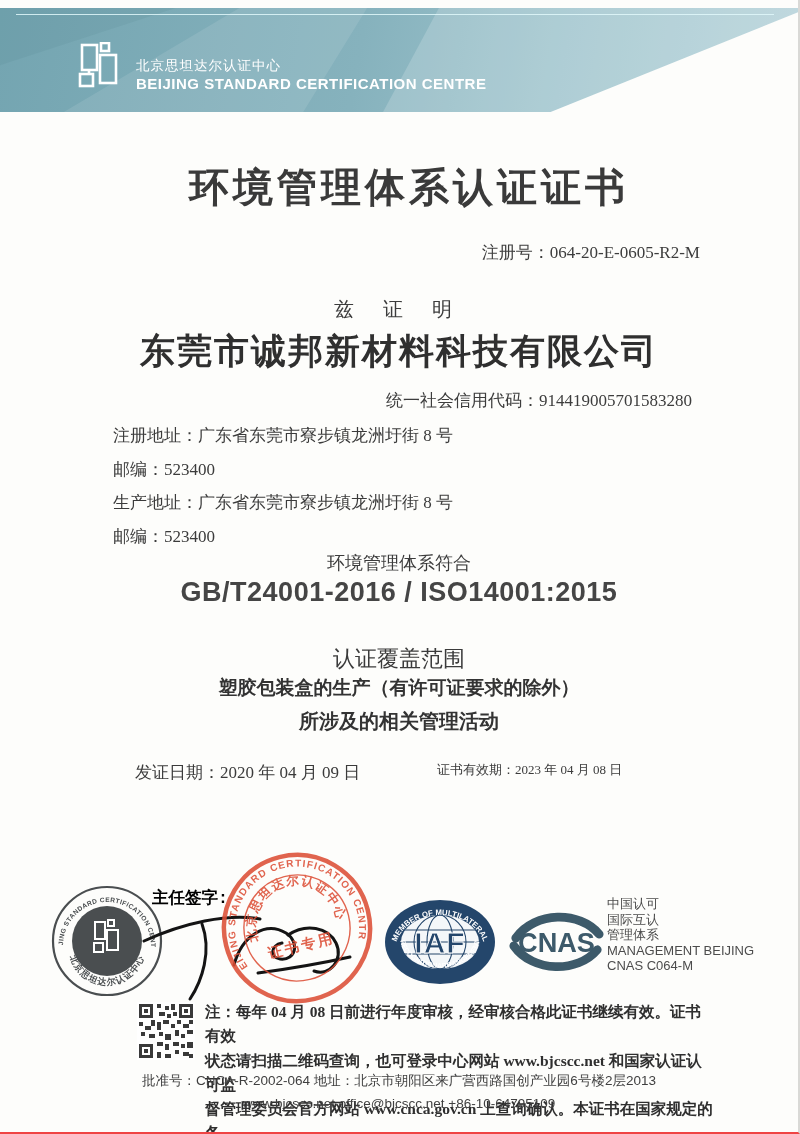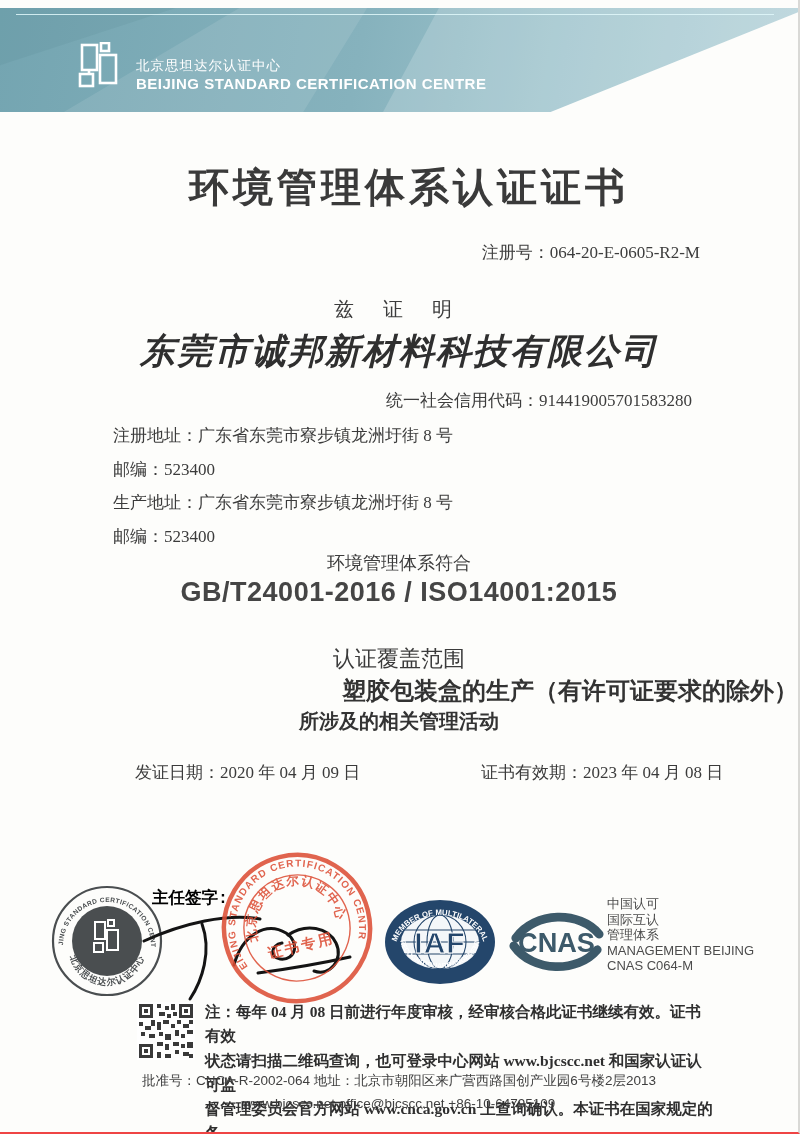--- a/index.html
+++ b/index.html
@@ -24,31 +24,31 @@
   .band-line{left:2%;top:6px;width:95%;height:1px;background:rgba(225,248,250,.85);}
   .band-text{left:136px;top:50px;color:#fff;font-family:"Liberation Sans","DejaVu Sans",sans-serif;line-height:1.25;}
   .band-text .cn{font-size:13.5px;letter-spacing:1px;}
   .band-text .en{font-size:15px;font-weight:bold;letter-spacing:.5px;}
   
   .title{left:0;top:160px;width:100%;text-align:center;font-size:40px;font-weight:bold;
          letter-spacing:4px;color:#3a3a3a;padding-left:10px;}
   .regline{left:0;top:241px;width:700px;text-align:right;font-size:17px;font-weight:normal;color:#3d3d3d;}
   .declare{left:0;top:296px;width:100%;text-align:center;font-size:20px;letter-spacing:12px;color:#3c3c3c;}
   .company{left:0;top:328px;width:100%;text-align:center;font-size:35px;font-weight:bold;
-           letter-spacing:2px;color:#2f2f2f;font-style:italic;}
+           letter-spacing:2px;color:#2f2f2f;}
   .credit{left:0;top:389px;width:692px;text-align:right;font-size:17px;color:#3d3d3d;}
   .addr{left:113px;top:419px;font-size:17px;line-height:33.5px;color:#3b3b3b;}
   .conform{left:0;top:551px;width:100%;text-align:center;font-size:18px;color:#3b3b3b;}
   .standard{left:0;top:577px;width:100%;text-align:center;font-size:27px;font-weight:bold;
             font-family:"Liberation Sans","DejaVu Sans",sans-serif;color:#454545;letter-spacing:.5px;}
   .scopehead{left:0;top:644px;width:100%;text-align:center;font-size:22px;color:#3b3b3b;}
-  .scope1{left:0;top:675px;width:100%;text-align:right;font-size:24px;font-weight:bold;color:#333;}
+  .scope1{left:0;top:675px;width:100%;text-align:center;font-size:19px;font-weight:bold;color:#333;}
   .scope2{left:0;top:708px;width:100%;text-align:center;font-size:20px;font-weight:bold;color:#333;}
   .date-issue{left:135px;top:761px;font-size:17px;color:#3b3b3b;}
-  .date-expiry{left:437px;top:761px;font-size:17px;color:#3b3b3b;margin-left:44px;}
+  .date-expiry{left:437px;top:761px;font-size:13px;color:#3b3b3b;}
   .director{left:152px;top:887px;font-size:16.5px;font-weight:bold;
             font-family:Liberation Mono, monospace;color:#000000;}
   .cnas-block{left:607px;top:896px;font-size:13px;line-height:15.5px;color:#4c4c4c;
               font-family:"Liberation Sans","DejaVu Sans",sans-serif;}
   .note{left:205px;top:1000px;width:508px;font-size:15.5px;line-height:24.3px;
         font-weight:600;color:#2f2f2f;}
   .footer1{left:0;top:1072px;width:100%;text-align:center;font-size:13.5px;color:#3f3f3f;
            font-family:"Liberation Sans","DejaVu Sans",sans-serif;}
   .footer2{left:0;top:1096px;width:100%;text-align:center;font-size:13.5px;color:#3f3f3f;
            font-family:"Liberation Sans","DejaVu Sans",sans-serif;}

